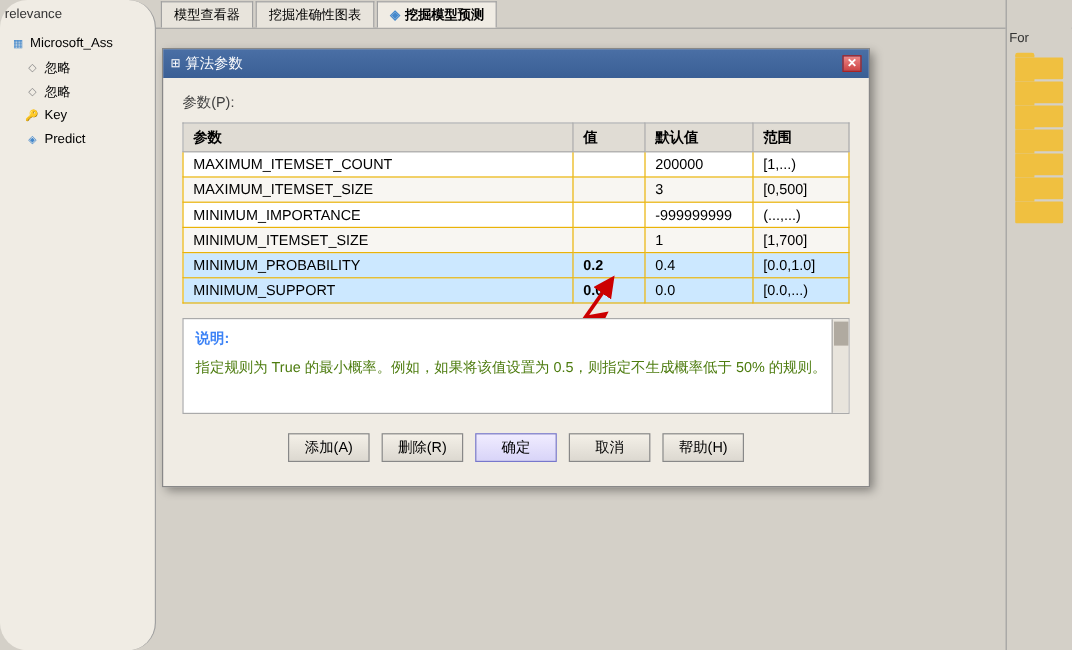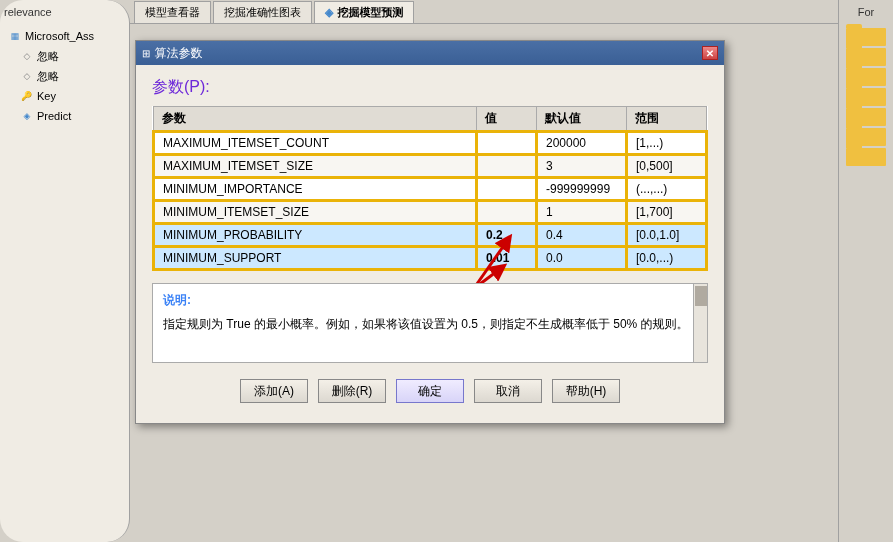--- a/index.html
+++ b/index.html
@@ -116,23 +116,23 @@
       color: white;
       cursor: pointer;
       font-weight: bold;
     }
 
     .dialog-content {
       padding: 12px 16px;
     }
 
     .params-label {
-      font-size: 16px;
+      font-size: 12px;
       margin-bottom: 8px;
-      color: #6d28d9;
+      color: #404040;
     }
 
     
     .params-table {
       width: 100%;
       border-collapse: collapse;
       border: 1px solid #aaa;
       background: white;
       margin-bottom: 12px;
     }
@@ -140,21 +140,21 @@
     .params-table th {
       background: #e0dcd4;
       border: 1px solid #aaa;
       padding: 3px 8px;
       font-weight: bold;
       font-size: 12px;
       text-align: left;
     }
 
     .params-table td {
-      border: 3px solid #eab308;
+      border: 1px solid #eab308;
       padding: 3px 8px;
       font-size: 12px;
     }
 
     .params-table tr:nth-child(even) {
       background: #f8f6f2;
     }
 
     .params-table tr:nth-child(odd) {
       background: white;
@@ -172,21 +172,21 @@
 
     .desc-title {
       font-size: 12px;
       font-weight: bold;
       margin-bottom: 6px;
       color: #3b82f6;
     }
 
     .desc-text {
       font-size: 12px;
-      color: #000000;
+      color: #4d7c0f;
       line-height: 1.6;
     }
 
     .desc-scrollbar {
       position: absolute;
       right: 0;
       top: 0;
       bottom: 0;
       width: 14px;
       background: #e8e4dc;
@@ -329,21 +329,21 @@
     <div class="tab-item">
       <span>挖掘准确性图表</span>
     </div>
     <div class="tab-item active">
       <span class="tab-icon">◈</span>
       <span>挖掘模型预测</span>
     </div>
   </div>
 
   <div class="right-sidebar">
-    <div style="text-align:center; font-size:11px; color:#333; padding:2px;">
+    <div style="text-align:left; font-size:11px; color:#333; padding:2px;margin-top:20px;">
       <span>For</span>
     </div>
 
     <div class="right-folder" style="margin-top:8px;"></div>
     <div class="right-folder"></div>
     <div class="right-folder"></div>
     <div class="right-folder"></div>
     <div class="right-folder"></div>
     <div class="right-folder"></div>
     <div class="right-folder"></div>

